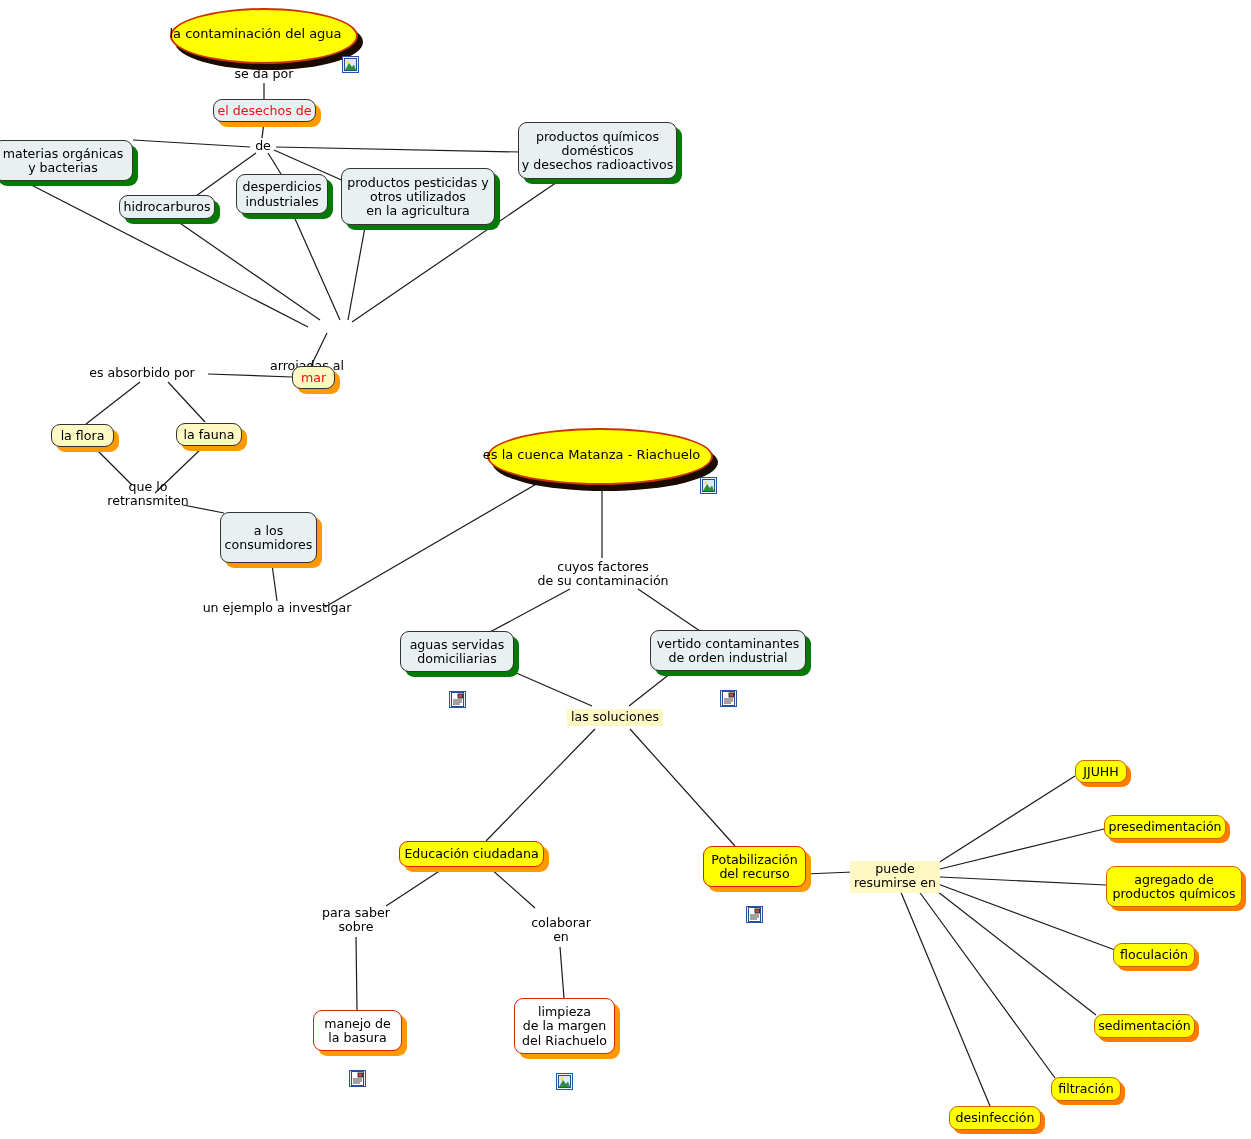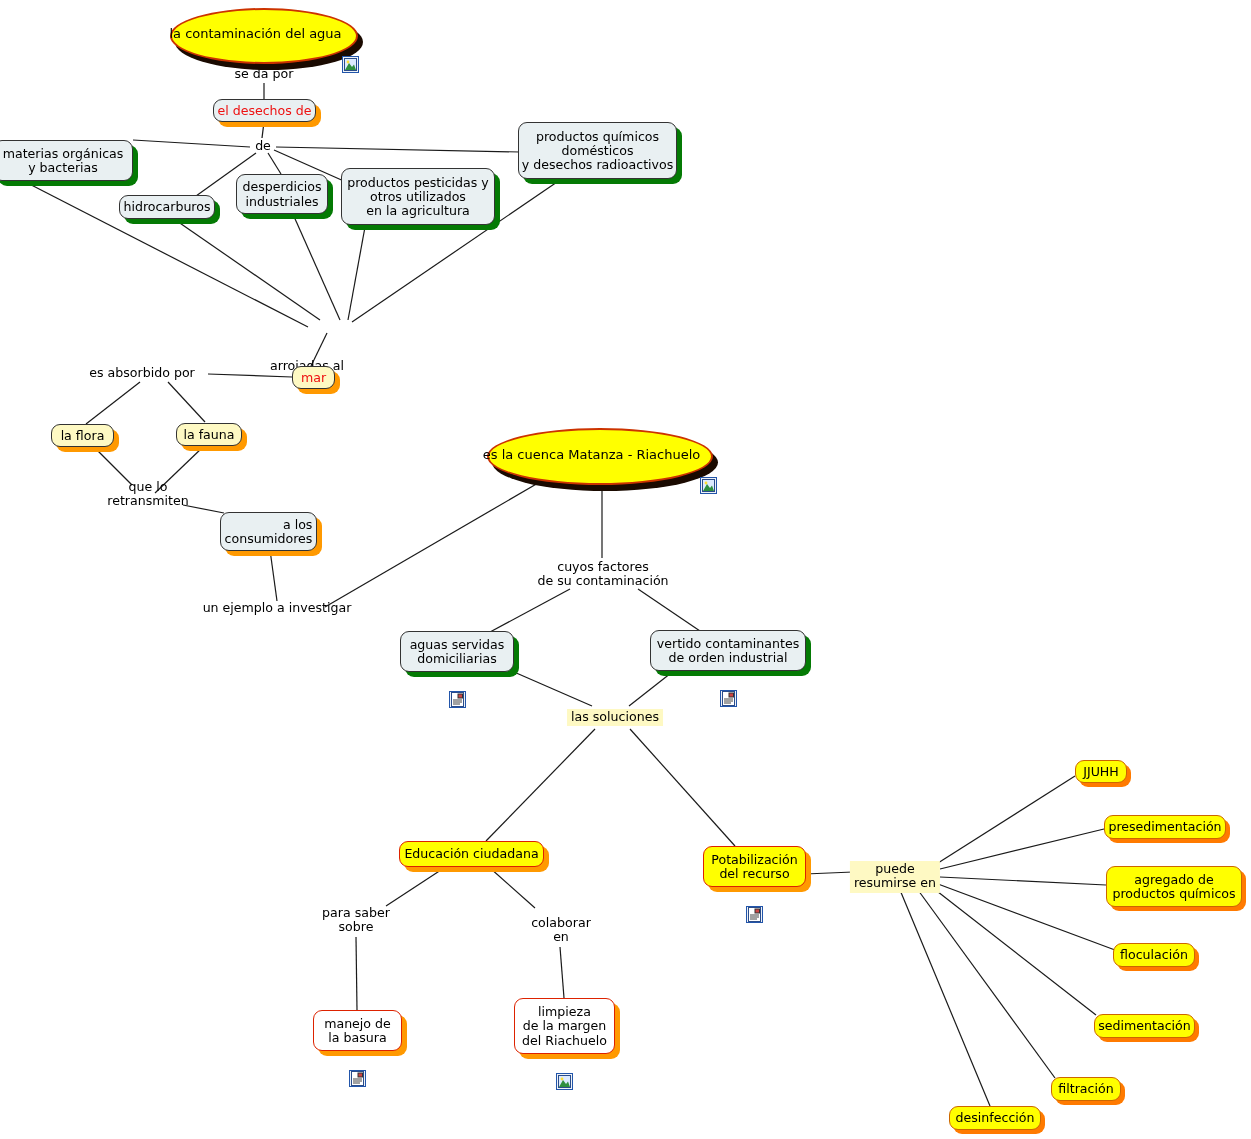--- a/index.html
+++ b/index.html
@@ -233,21 +233,21 @@
   </div>
 
   <div class="node box sh-orange white" style="left:51px; top:424px; width:63px; height:23px;">
     <span>la flora</span>
   </div>
 
   <div class="node box sh-orange white" style="left:176px; top:423px; width:66px; height:23px;">
     <span>la fauna</span>
   </div>
 
-  <div class="node box sh-orange" style="left:220px; top:512px; width:97px; height:39px;text-align:right;">
+  <div class="node box sh-orange" style="left:220px; top:512px; width:97px; height:51px;">
     <span>a los
 consumidores</span>
   </div>
 
   <div class="node ellipse" style="left:487px; top:428px; width:226px; height:57px;">
     <span>es la cuenca Matanza - Riachuelo</span>
     <span class="icon">
       <svg width="17" height="17" viewBox="0 0 17 17">
         <rect x="0.5" y="0.5" width="16" height="16" fill="#eef2f7" stroke="#2255aa"></rect>
         <rect x="2.5" y="2.5" width="12" height="12" fill="#ffffff" stroke="#2a4c8a"></rect>

